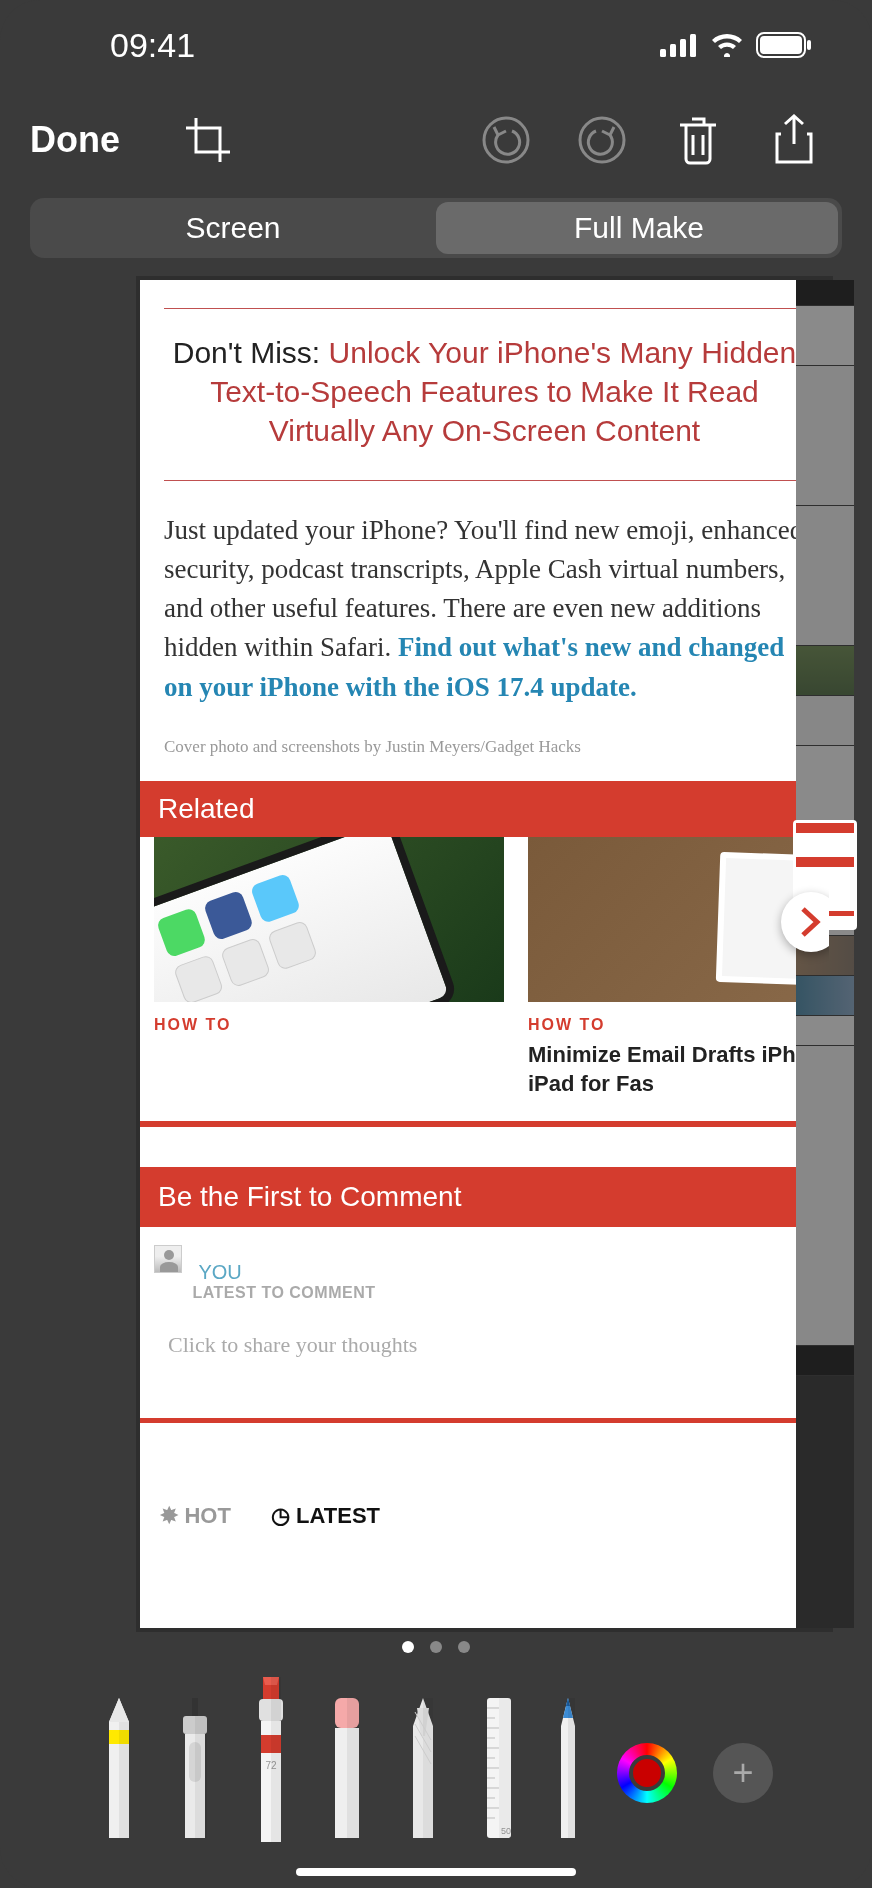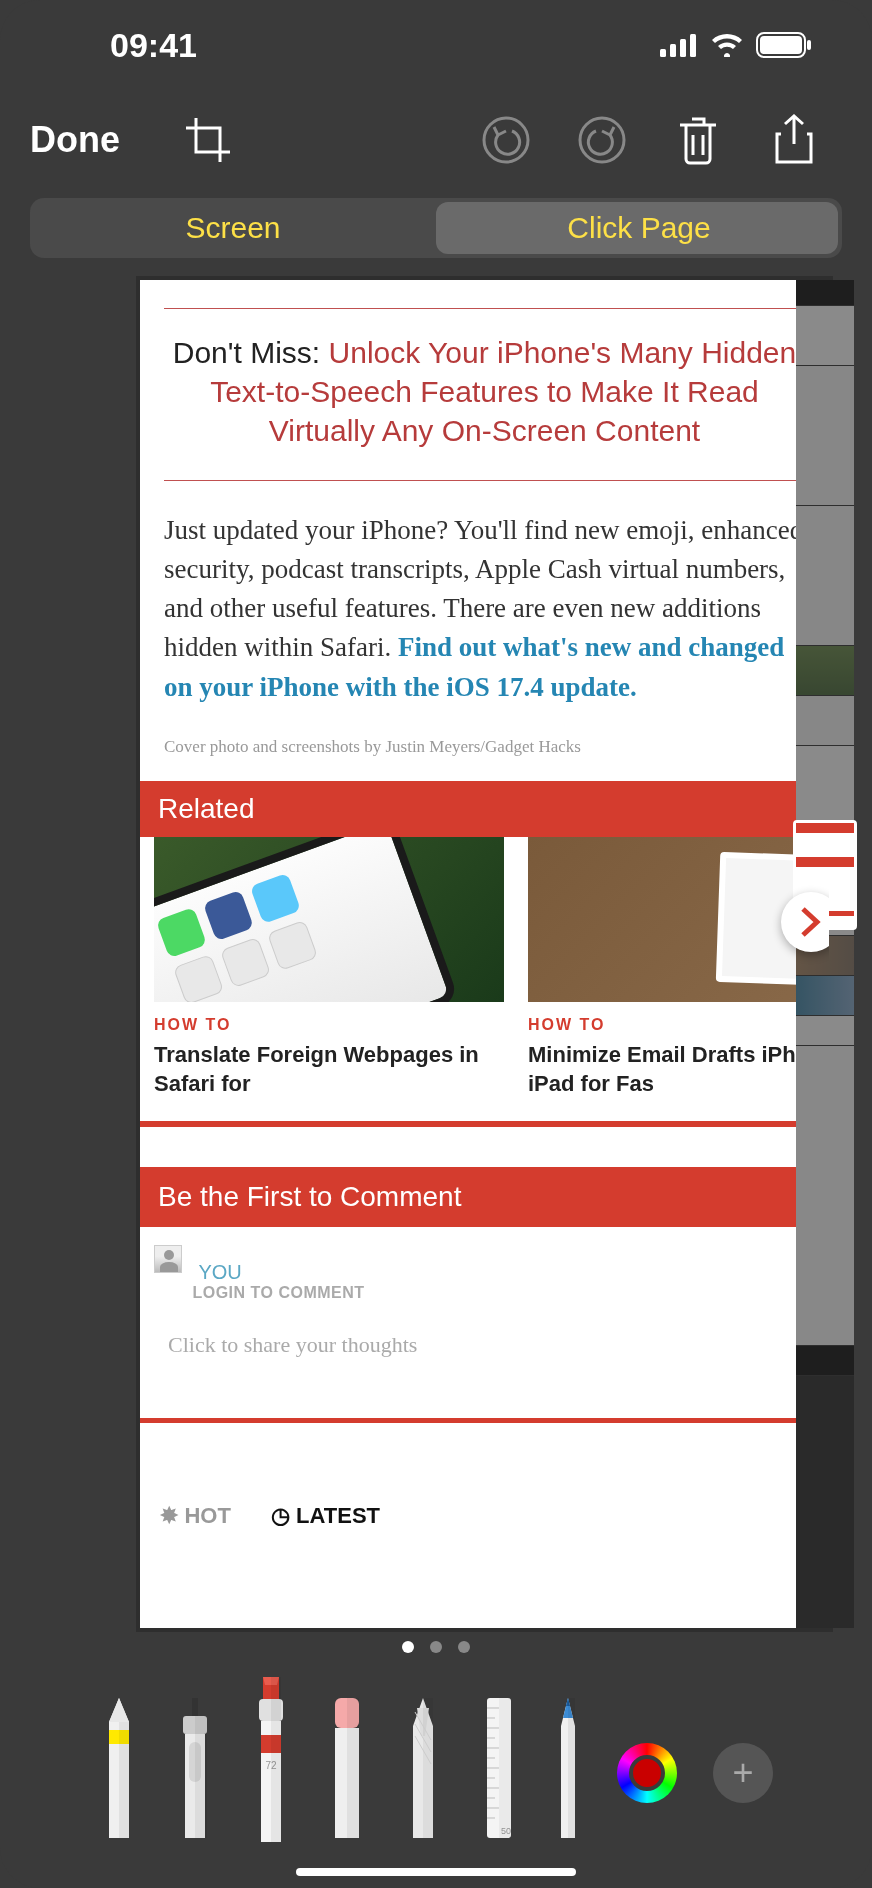--- a/index.html
+++ b/index.html
@@ -1,32 +1,32 @@
 <!DOCTYPE html>
 <html><head>
 <meta charset="utf-8">
 <style>
   * { margin: 0; padding: 0; box-sizing: border-box; }
   html, body { width: 872px; height: 1888px; background: #3a3a3a; font-family: -apple-system, Helvetica, Arial, sans-serif; overflow: hidden; }
   .device { width: 872px; height: 1888px; background: #3a3a3a; border-radius: 40px; position: relative; }
 
   
   .status-bar { height: 90px; display: flex; justify-content: space-between; align-items: center; padding: 0 40px; color: #fff; }
-  .status-time { font-size: 34px; font-weight: 700; margin-left: 70px;}
+  .status-time { font-size: 34px; font-weight: 400; margin-left: 70px;}
   .status-icons { display: flex; gap: 12px; align-items: center; margin-right: 20px;}
 
   
   .editor-bar { height: 100px; display: flex; align-items: center; padding: 0 30px; color: #fff; }
   .done { font-size: 36px; font-weight: 600; margin-right: 40px; }
   .spacer { flex: 1; }
   .tool-icon { width: 60px; height: 60px; display: flex; align-items: center; justify-content: center; margin: 0 18px; }
 
   
   .seg { margin: 8px 30px 0 30px; height: 60px; background: #4a4a4a; border-radius: 14px; display: flex; position: relative; }
-  .seg-item { flex: 1; display: flex; align-items: center; justify-content: center; color: #fde047; font-size: 30px; font-weight: 500; z-index: 2; }
+  .seg-item { flex: 1; display: flex; align-items: center; justify-content: center; color: #ffffff; font-size: 30px; font-weight: 500; z-index: 2; }
   .seg-ind { position: absolute; top: 4px; bottom: 4px; left: 50%; right: 4px; background: #6a6a6a; border-radius: 12px; z-index: 1; }
 
   
   .stage { position: absolute; top: 280px; left: 0; right: 0; bottom: 260px; }
   .page { position: absolute; top: 0; left: 140px; width: 689px; bottom: 0; background: #fff; box-shadow: 0 0 0 4px rgba(0,0,0,0.2); overflow: hidden; }
   .page-inner { padding: 20px 24px 0 24px; font-family: Georgia, serif; }
   .hr-thin { border: none; border-top: 1px solid #c05050; margin: 8px 0 24px 0; }
   .hr-thin2 { border: none; border-top: 1px solid #c05050; margin: 30px 0 30px 0; }
   .dont-miss { font-family: 'Helvetica Neue', Arial, sans-serif; font-size: 30px; text-align: center; line-height: 1.3; font-weight: 300; color: #222; }
   .dont-miss .link { color: #b63b3b; }
@@ -135,21 +135,21 @@
     <div class="tool-icon">
       <svg width="42" height="52" viewBox="0 0 42 52" fill="none" stroke="#fff" stroke-width="3">
           <path d="M21 2 V30 M12 10 L21 2 L30 10 M8 20 H4 V48 H38 V20 H34"></path>
         </svg>
     </div>
   </div>
 
   <div class="seg">
     <div class="seg-ind"></div>
     <div class="seg-item">Screen</div>
-    <div class="seg-item">Click Page</div>
+    <div class="seg-item">Full Make</div>
   </div>
 
   <div class="stage">
     <div class="page">
       <div class="page-inner">
         <hr class="hr-thin">
         <div class="dont-miss">
           <span>Don't Miss: </span><span class="link">Unlock Your iPhone's Many Hidden Text-to-Speech Features to Make It Read Virtually Any On-Screen Content</span>
         </div>
         <hr class="hr-thin2">
@@ -166,21 +166,20 @@
             <div class="phone-mock">
               <div class="app-icon" style="background:#4cd964;top:14px;left:34px;"></div>
               <div class="app-icon" style="background:#3b5998;top:14px;left:84px;"></div>
               <div class="app-icon" style="background:#5ac8fa;top:14px;left:134px;"></div>
               <div class="app-icon" style="background:#e8e8e8;top:64px;left:34px;border:1px solid #ccc;"></div>
               <div class="app-icon" style="background:#e8e8e8;top:64px;left:84px;border:1px solid #ccc;"></div>
               <div class="app-icon" style="background:#e8e8e8;top:64px;left:134px;border:1px solid #ccc;"></div>
             </div>
           </div>
           <div class="card-tag">HOW TO</div>
-          <div class="card-title">Translate Foreign Webpages in Safari for</div>
         </div>
         <div class="card">
           <div class="card-img card2">
             <div class="ipad-mock"></div>
           </div>
           <div class="card-tag">HOW TO</div>
           <div class="card-title">Minimize Email Drafts iPhone or iPad for Fas</div>
         </div>
         <div class="arrow-btn">
           <svg width="24" height="34" viewBox="0 0 24 34" fill="none" stroke="#d43c2e" stroke-width="5">
@@ -189,21 +188,21 @@
         </div>
       </div>
       <div class="red-hr"></div>
 
       <div class="comment-bar">Be the First to Comment</div>
       <div class="comment-box">
         <div>
           <span class="avatar"></span>
           <span style="display:inline-block;vertical-align:top;margin-left:6px;">
             <div class="you-label">YOU</div>
-            <div class="login-label">LOGIN TO COMMENT</div>
+            <div class="login-label">LATEST TO COMMENT</div>
           </span>
         </div>
         <div class="comment-input">Click to share your thoughts</div>
       </div>
       <div class="red-hr" style="height:5px;margin-top:20px;"></div>
 
       <div class="hot-latest">
         <div style="display:flex;align-items:center;gap:6px;">
           <span>✸</span>
           <span>HOT</span>

